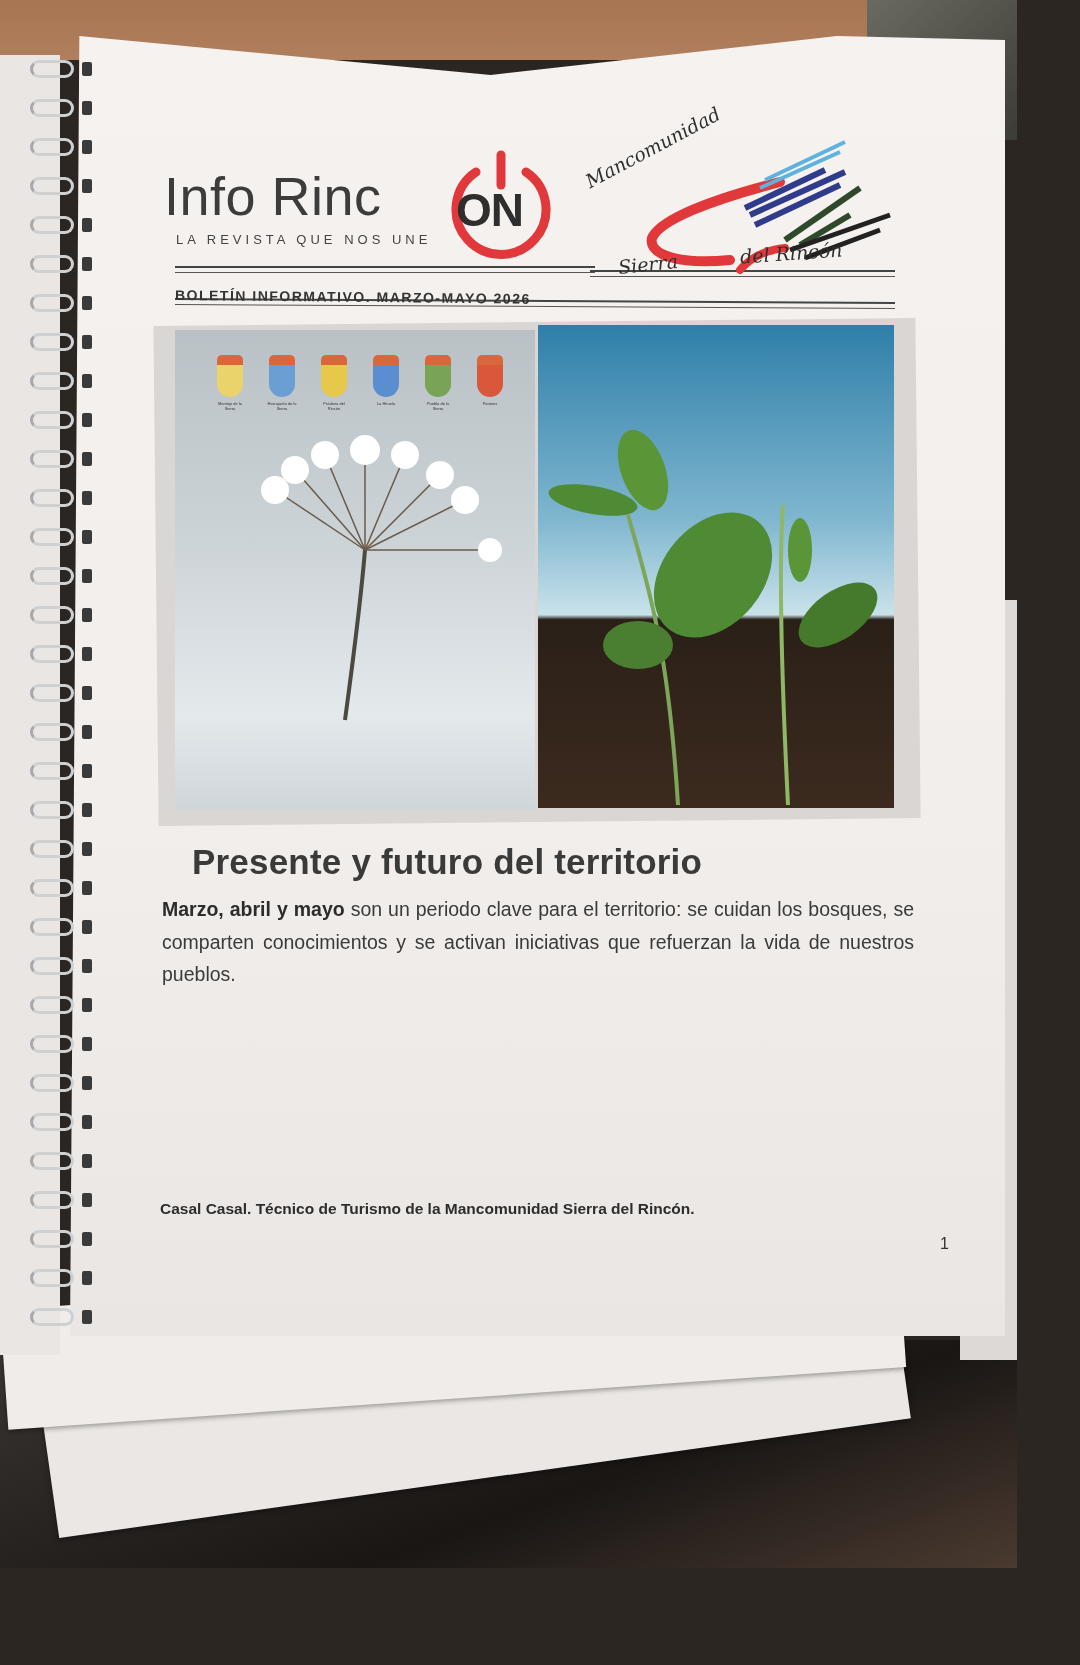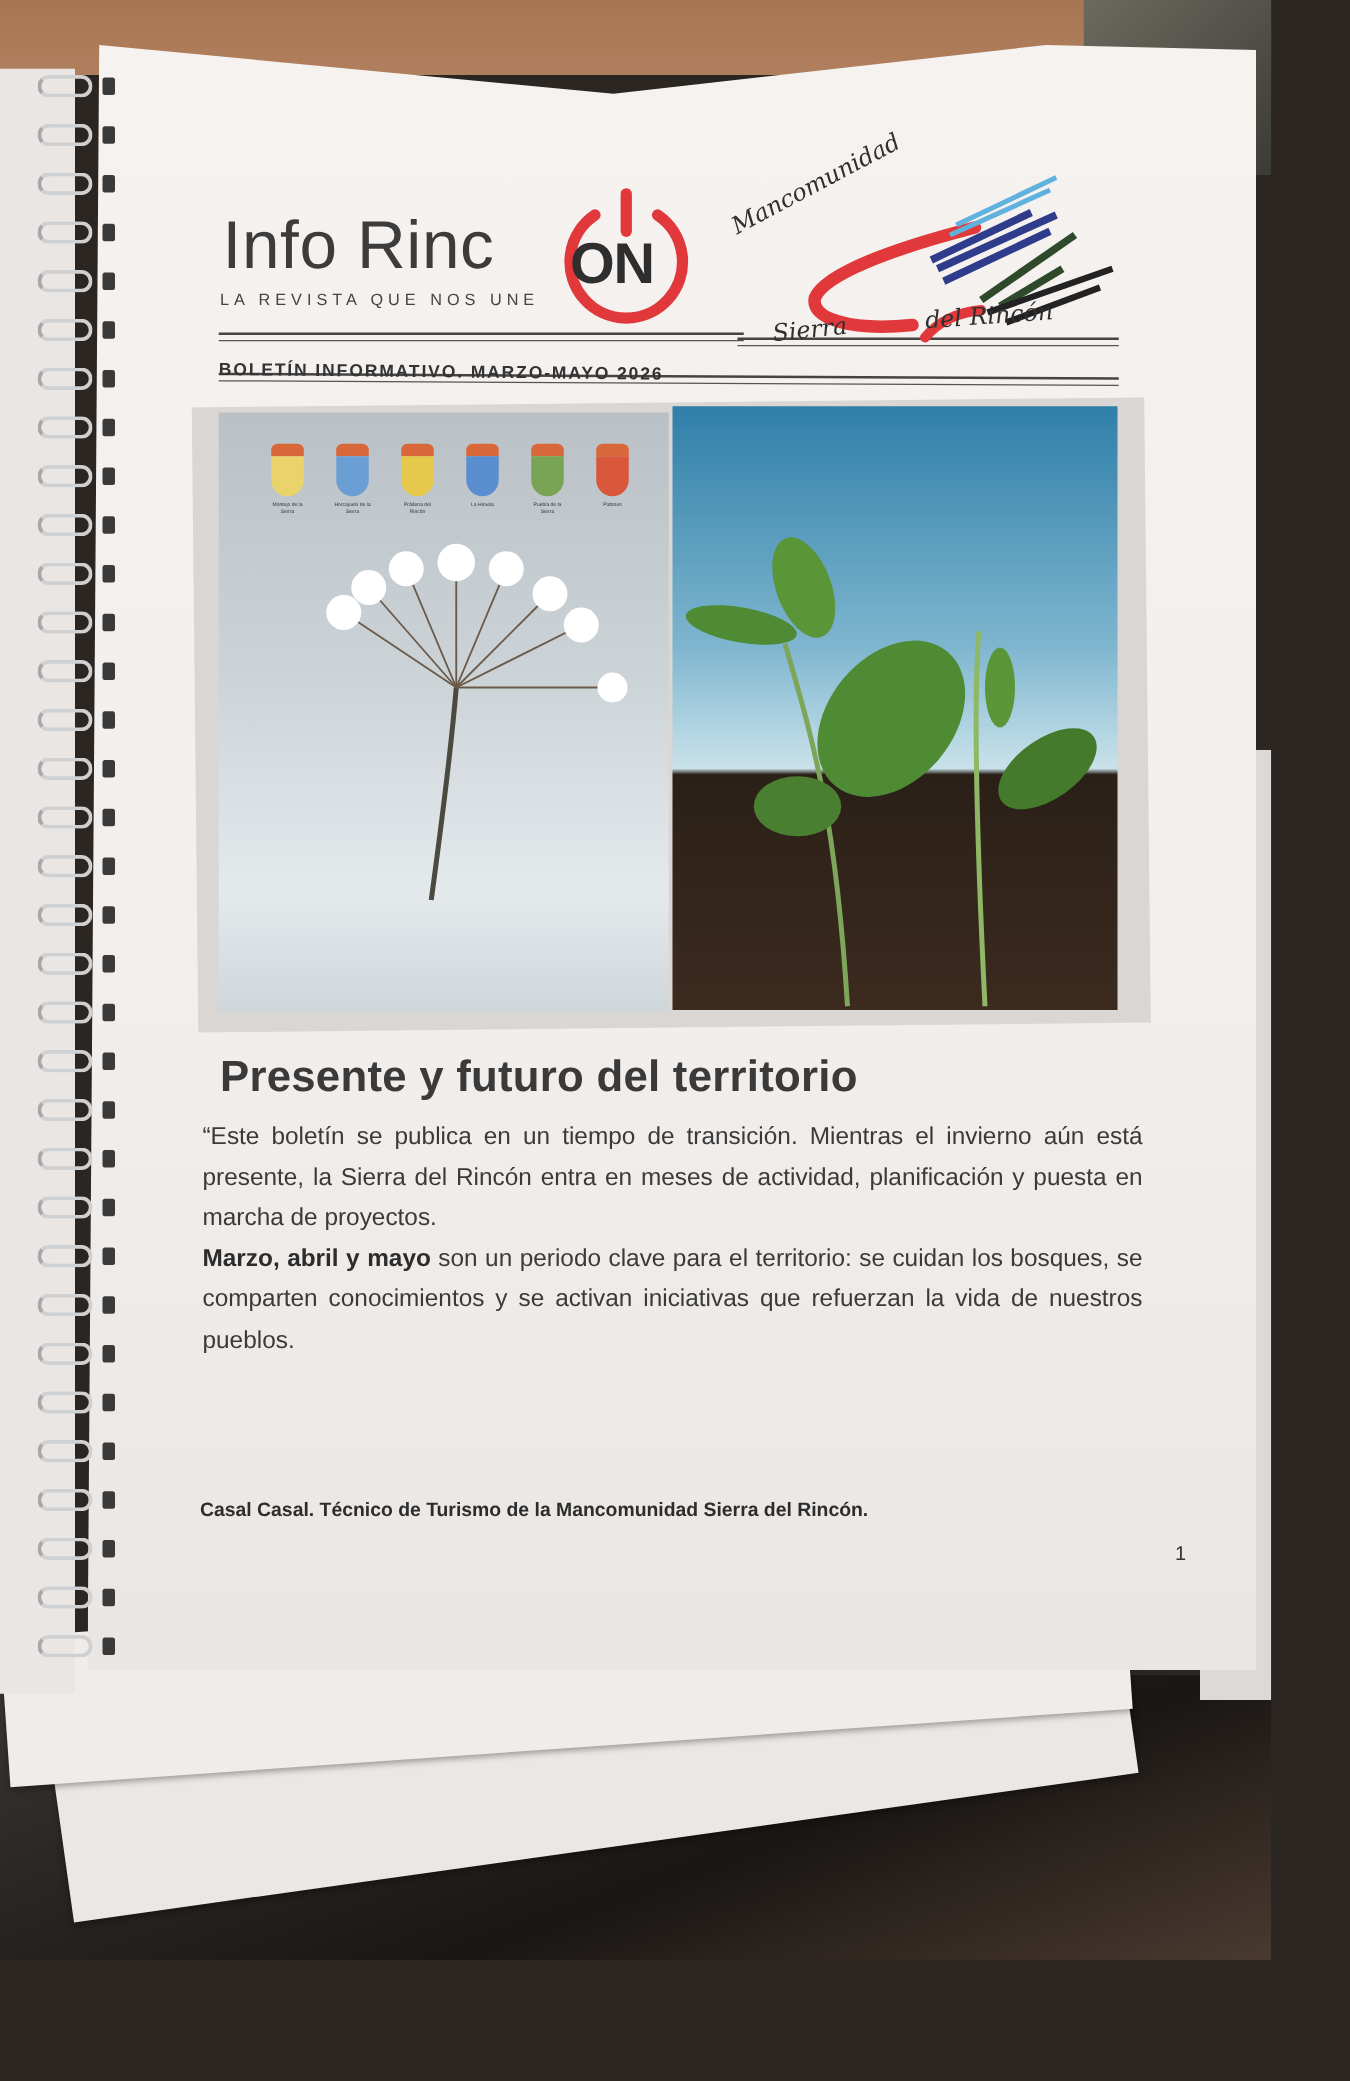--- a/index.html
+++ b/index.html
@@ -52,21 +52,21 @@
     position:absolute; left:0; width:44px; height:18px;
     border:3px solid #cfd0d2; border-radius:9px; border-left-color:#a6a8ab;
     box-sizing:border-box;
   }
   .hole {
     position:absolute; left:52px; width:10px; height:14px; background:#3a3a3a; border-radius:2px;
   }
 
   
   .brand-title {
-    position:absolute; left:178px; top:165px; font-size:54px; color:#3c3c3c;
+    position:absolute; left:164px; top:165px; font-size:54px; color:#3c3c3c;
     letter-spacing:0.5px; white-space:nowrap;
   }
   .brand-on {
     position:absolute; left:446px; top:150px; width:110px; height:110px;
   }
   .brand-on-text {
     position:absolute; left:456px; top:183px; font-size:46px; font-weight:bold; color:#2e2e2e;
     letter-spacing:-1px;
   }
   .tagline {
@@ -98,21 +98,21 @@
     background:linear-gradient(180deg,#2f7fa9 0%,#7fb6cf 40%,#c9e2ea 60%,#2a2018 61%,#3c2a1e 100%);
   }
   .crest-row { position:absolute; left:215px; top:355px; width:290px; height:70px; display:flex; justify-content:space-between; }
   .crest { width:30px; display:flex; flex-direction:column; align-items:center; }
   .crest .crown { width:26px; height:10px; background:#d8683a; border-radius:5px 5px 0 0; }
   .crest .shield { width:26px; height:32px; border-radius:0 0 13px 13px; }
   .crest .cap { font-size:4px; color:#333; margin-top:4px; text-align:center; line-height:5px; }
 
   
   .headline {
-    position:absolute; left:176px; top:842px; font-size:35px; font-weight:bold; color:#3a3a3a;
+    position:absolute; left:192px; top:842px; font-size:35px; font-weight:bold; color:#3a3a3a;
     letter-spacing:0.2px; white-space:nowrap;
   }
   .body-text {
     position:absolute; left:162px; top:893px; width:752px;
     font-size:19.5px; line-height:32.5px; color:#3a3a3a; text-align:justify;
   }
   .body-text p { margin:0; }
   .body-text b { color:#2c2c2c; }
   .signature {
     position:absolute; left:160px; top:1200px; font-size:15.5px; font-weight:bold; color:#2d2d2d; white-space:nowrap;
@@ -310,17 +310,16 @@
     <ellipse cx="105" cy="145" rx="22" ry="42" fill="#5a9538" transform="rotate(-20 105 145)"></ellipse>
     <ellipse cx="175" cy="250" rx="50" ry="70" fill="#4f8a34" transform="rotate(40 175 250)"></ellipse>
     <ellipse cx="100" cy="320" rx="35" ry="24" fill="#4a7e30"></ellipse>
     <ellipse cx="300" cy="290" rx="45" ry="24" fill="#457a2c" transform="rotate(-35 300 290)"></ellipse>
     <ellipse cx="262" cy="225" rx="12" ry="32" fill="#5a9538"></ellipse>
   </svg>
 </div>
 
 <div class="headline">Presente y futuro del territorio</div>
 <div class="body-text">
-  <p>“Este boletín se publica en un tiempo de transición. Mientras el invierno aún está presente, la Sierra del Rincón entra en meses de actividad, planificación y puesta en marcha de proyectos.</p>
   <p><b>Marzo, abril y mayo</b><span> son un periodo clave para el territorio: se cuidan los bosques, se comparten conocimientos y se activan iniciativas que refuerzan la vida de nuestros pueblos.</span></p>
 </div>
 <div class="signature">Casal Casal. Técnico de Turismo de la Mancomunidad Sierra del Rincón.</div>
 <div class="page-number">1</div>
 
 </body></html>

